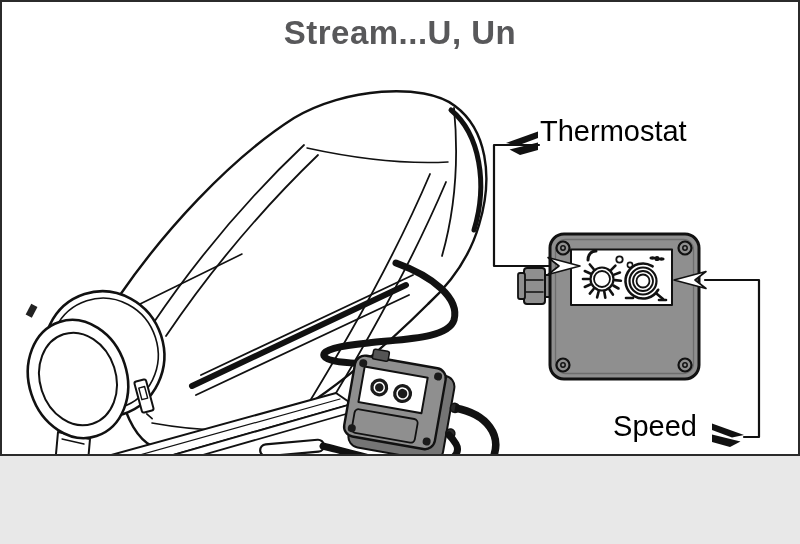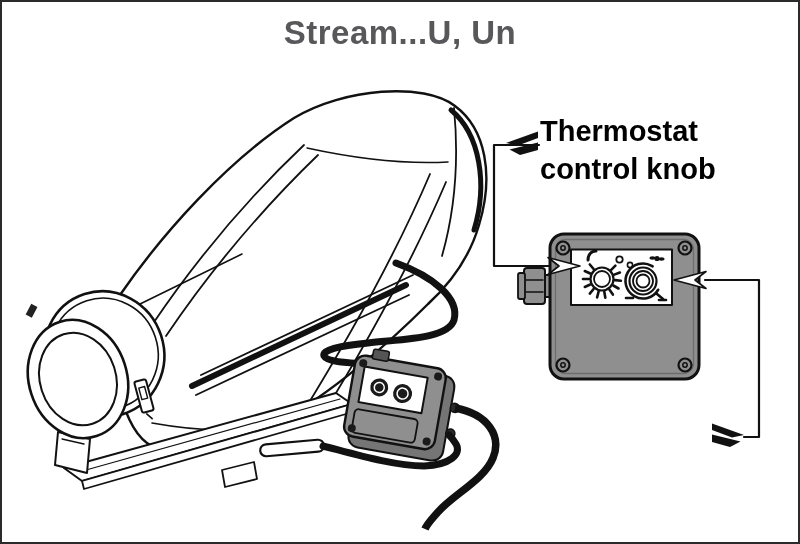--- a/index.html
+++ b/index.html
@@ -1,27 +1,27 @@
 <!DOCTYPE html>
 <html><head>
 <meta charset="utf-8">
 <style>
   html,body{margin:0;padding:0;background:#e8e8e8;}
   #stage{
-    position:relative;width:800px;height:544px;margin:0 auto;
+    position:relative;width:800px;height:456px;margin:0 auto;
     background:#ffffff;border:2px solid #2b2b2b;box-sizing:border-box;
     font-family:"Liberation Sans", sans-serif;overflow:hidden;
   }
   #art{position:absolute;left:0;top:0;}
   .title{
     position:absolute;top:12px;left:0;right:0;text-align:center;
     font-size:33px;font-weight:bold;color:#58585a;letter-spacing:.5px;
   }
   .callout{
-    position:absolute;color:#000;font-size:29px;font-weight:700;line-height:38px;
+    position:absolute;color:#000;font-size:29px;font-weight:400;line-height:38px;
   }
   #thermo-label{left:538px;top:110px;}
   #speed-label{left:572px;top:406px;width:162px;text-align:center;line-height:37px;}
   .callout span{display:block;}
 </style>
 </head>
 <body>
 
 <div id="stage">
 
@@ -213,19 +213,19 @@
         <g fill="#111" stroke="none">
           <polygon points="742,433 710,421.5 710,428 730,435.5"></polygon>
           <polygon points="738.5,439.5 710,432.5 710,440 728,445"></polygon>
         </g>
       </g>
     </g>
   </svg>
 
   <div class="callout" id="thermo-label">
     <span>Thermostat</span>
-    <span>control knob</span>
   </div>
 
   <div class="callout" id="speed-label">
+    <span>Speed</span>
   </div>
 
 </div>
 
 </body></html>

